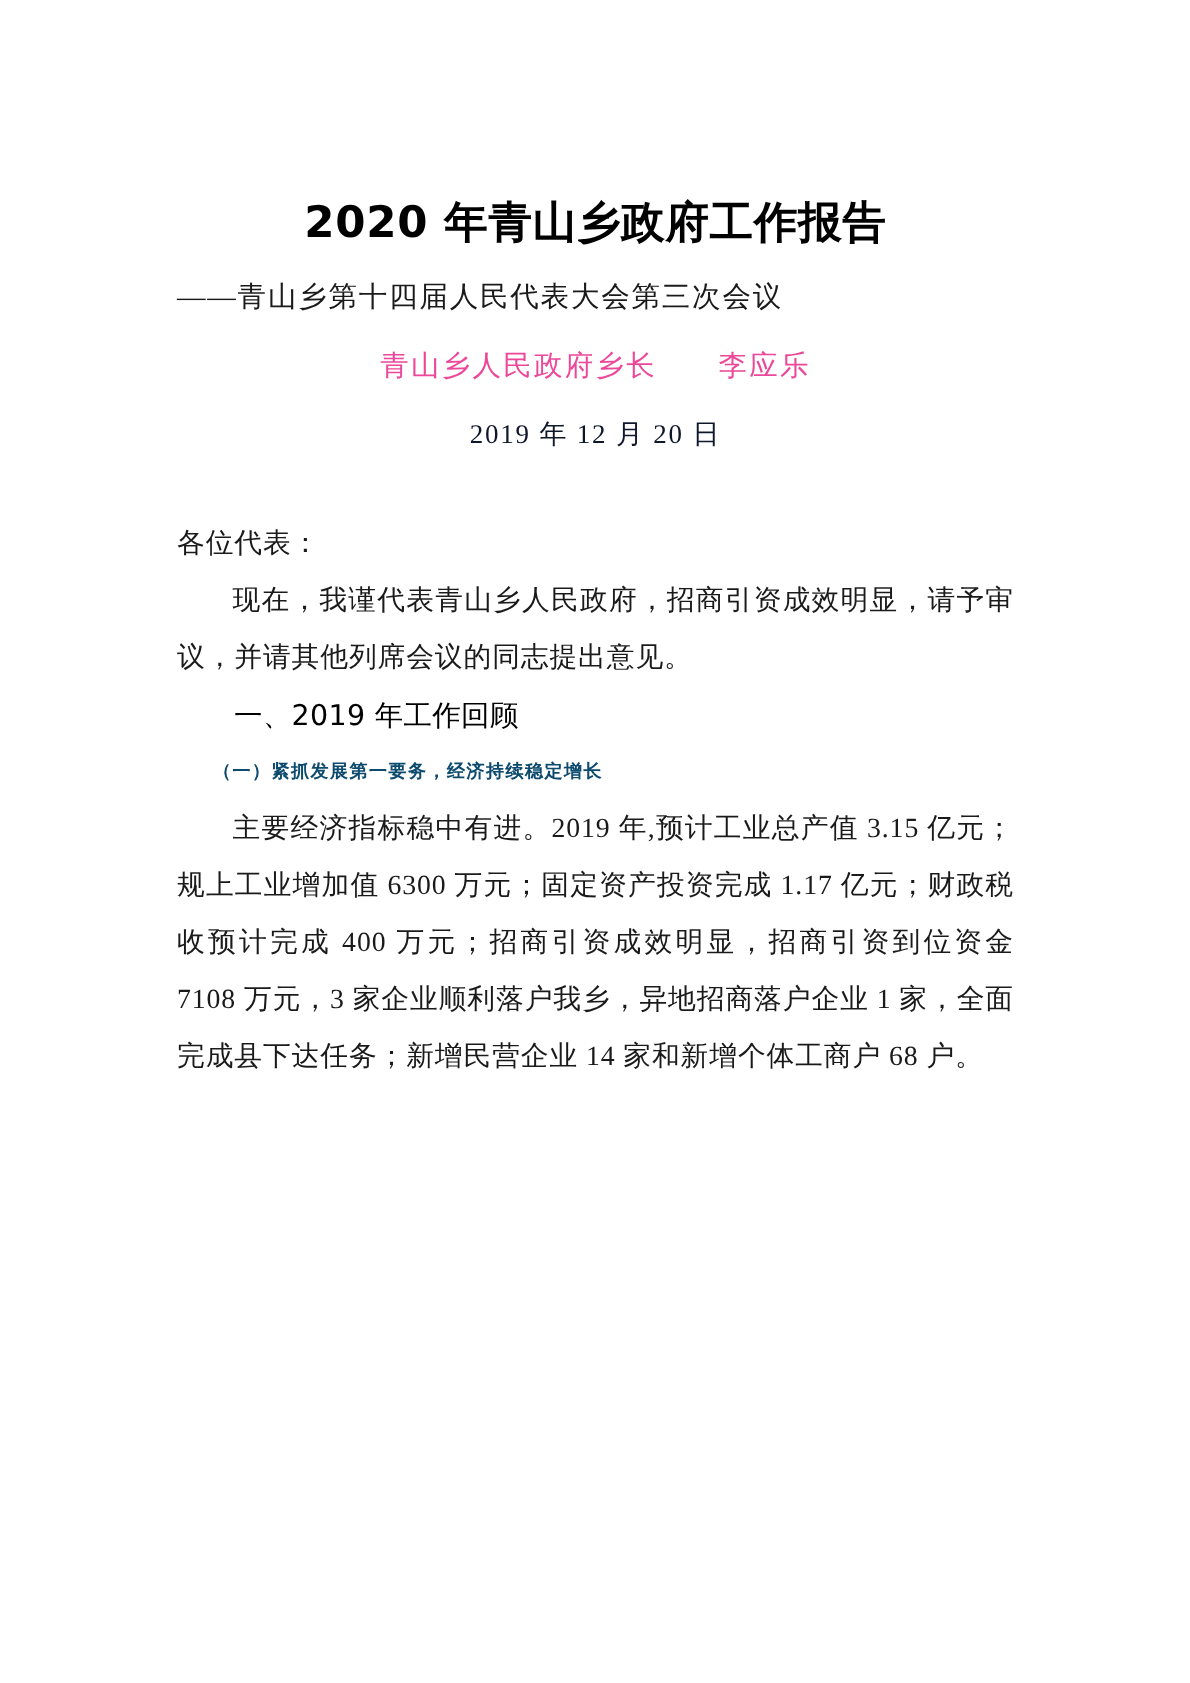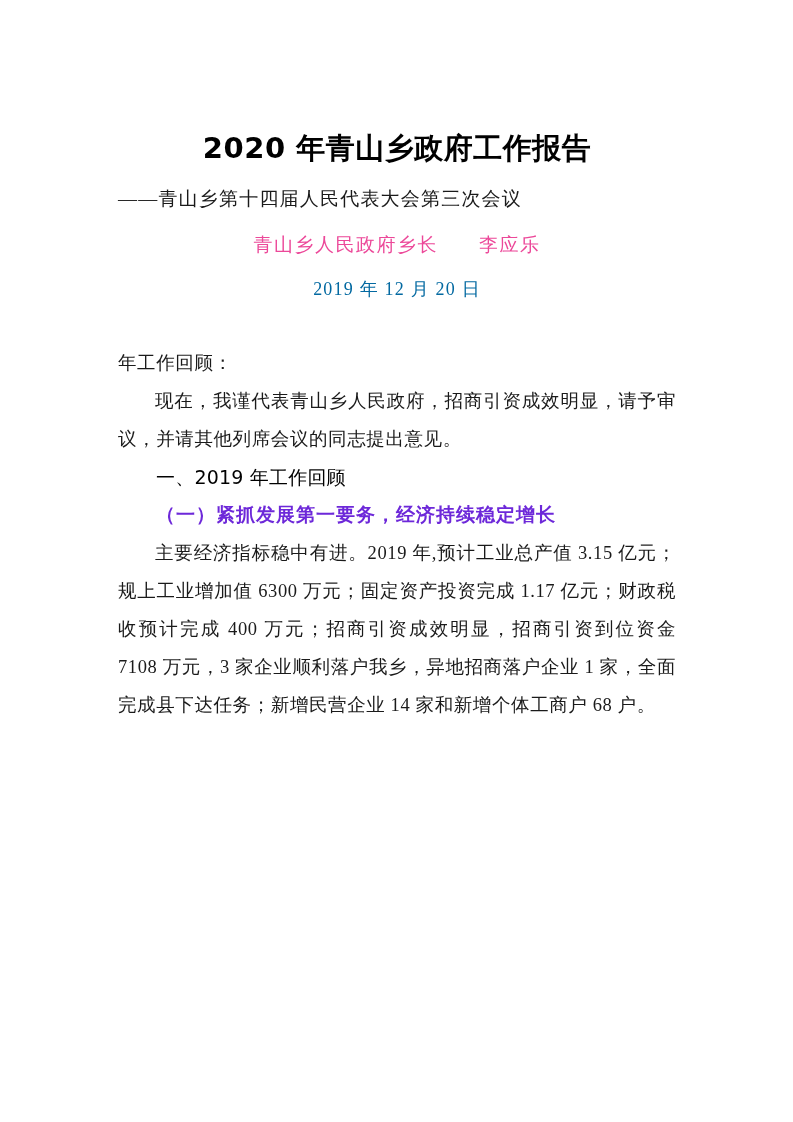--- a/index.html
+++ b/index.html
@@ -68,21 +68,21 @@
   }
 
   .doc-date {
     margin: 0;
     padding-top: 17px;
     text-align: center;
     font-family: "Liberation Serif", "DejaVu Serif", serif;
     font-size: 18px;
     line-height: 26px;
     letter-spacing: 1.2px;
-    color: #0369a1;
+    color: #0f172a;
   }
 
   
   .salutation {
     margin: 0;
     padding-top: 42px;
     font-size: 18.5px;
     line-height: 38px;
     letter-spacing: 0.6px;
     text-align: justify;
@@ -105,44 +105,44 @@
     font-weight: 400;
     font-size: 19px;
     line-height: 38px;
     letter-spacing: 0.2px;
     text-indent: 2em;
     color: #000000;
   }
 
   .h-subsection {
     margin: 0;
-    font-family: Liberation Sans, sans-serif;
+    font-family: Liberation Mono, monospace;
     font-weight: 700;
-    font-size: 19px;
+    font-size: 12px;
     line-height: 38px;
     letter-spacing: 1px;
     text-indent: 2em;
-    color: #6d28d9;
+    color: #0c4a6e;
   }
 </style>
 </head>
 <body>
 
 <div class="page">
   <div class="content">
 
     <h1 class="doc-title">2020 年青山乡政府工作报告</h1>
 
     <p class="doc-subtitle">——青山乡第十四届人民代表大会第三次会议</p>
 
     <p class="doc-byline">青山乡人民政府乡长　　李应乐</p>
 
     <p class="doc-date">2019 年  12 月 20 日</p>
 
-    <p class="salutation">年工作回顾：</p>
+    <p class="salutation">各位代表：</p>
 
     <p class="para">现在，我谨代表青山乡人民政府，招商引资成效明显，请予审议，并请其他列席会议的同志提出意见。</p>
 
     <h2 class="h-section">一、2019 年工作回顾</h2>
 
 
     <h3 class="h-subsection">（一）紧抓发展第一要务，经济持续稳定增长</h3>
 
     <p class="para">主要经济指标稳中有进。2019 年,预计工业总产值 3.15 亿元；规上工业增加值 6300 万元；固定资产投资完成 1.17 亿元；财政税收预计完成 400 万元；招商引资成效明显，招商引资到位资金 7108 万元，3 家企业顺利落户我乡，异地招商落户企业 1 家，全面完成县下达任务；新增民营企业 14 家和新增个体工商户 68 户。</p>
 

